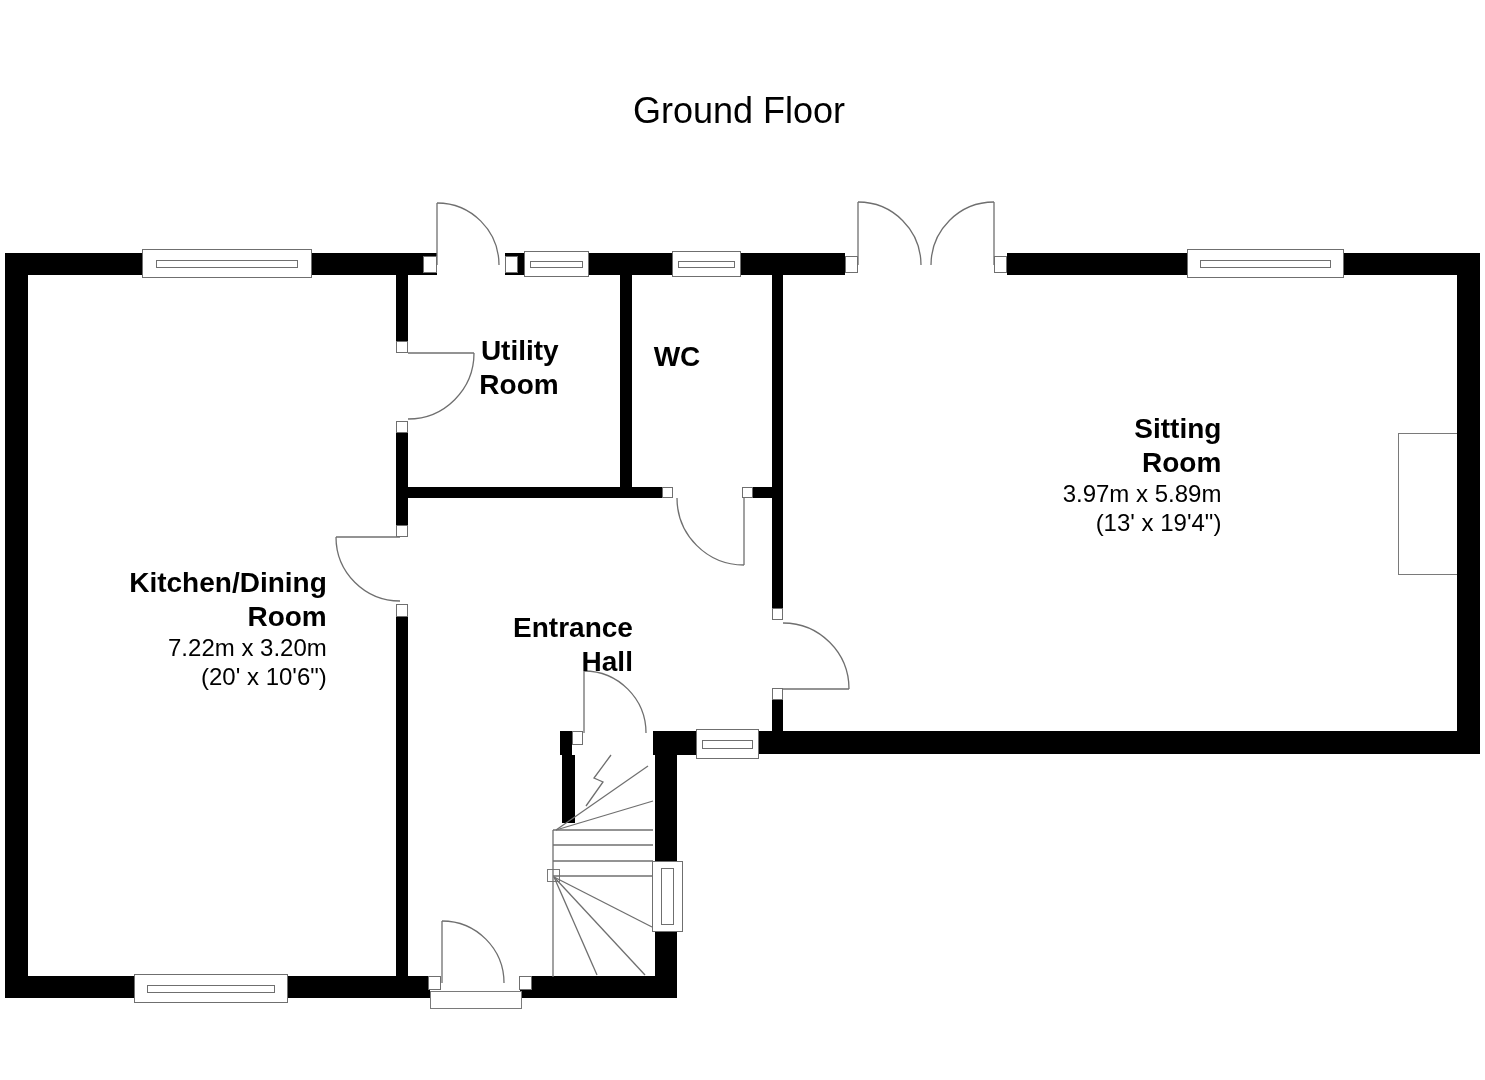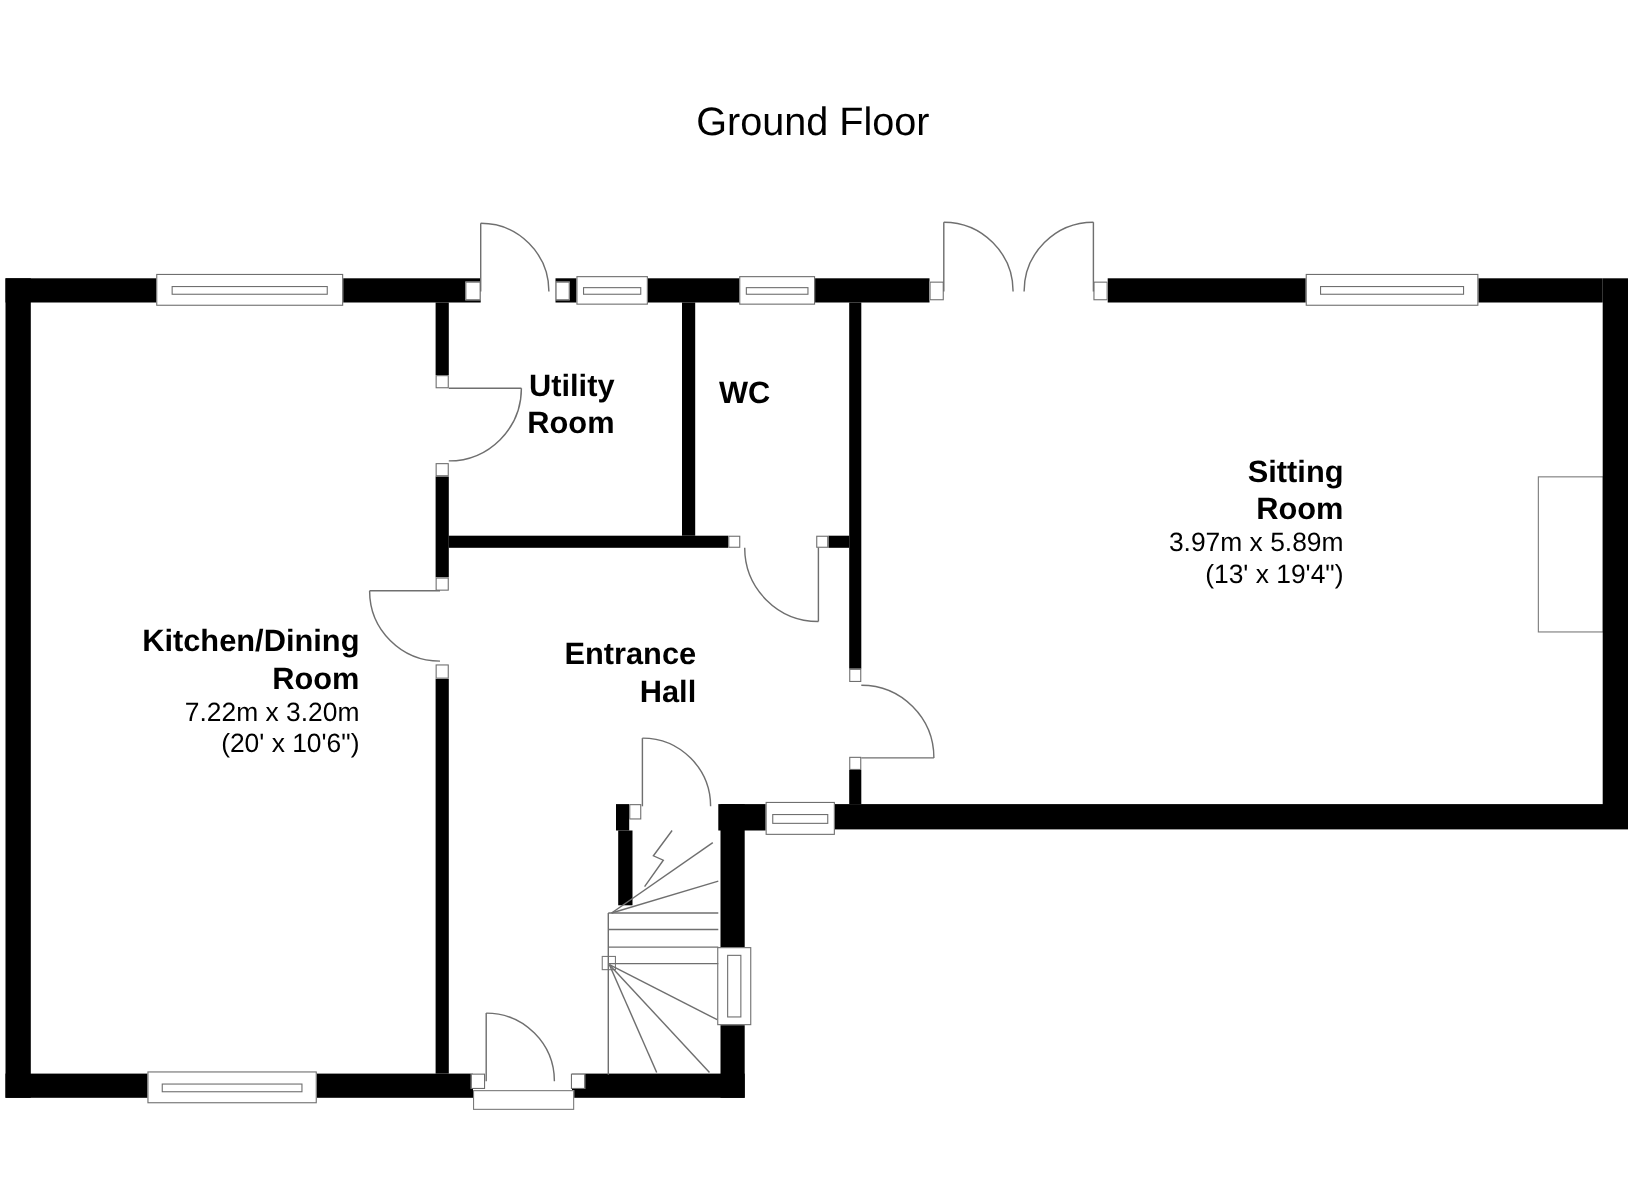--- a/index.html
+++ b/index.html
@@ -158,21 +158,21 @@
 
   <div class="room-label" style="left:519px;top:334px;">
     <div class="room-name">Utility
 Room</div>
   </div>
 
   <div class="room-label" style="left:677px;top:340px;">
     <div class="room-name">WC</div>
   </div>
 
-  <div class="room-label" style="left:573px;top:578px;">
+  <div class="room-label" style="left:573px;top:611px;">
     <div class="room-name">Entrance
 Hall</div>
   </div>
 
   <div class="room-label" style="left:1142px;top:412px;">
     <div class="room-name">Sitting
 Room</div>
     <div class="room-dim">3.97m x 5.89m</div>
     <div class="room-dim">(13' x 19'4")</div>
   </div>

